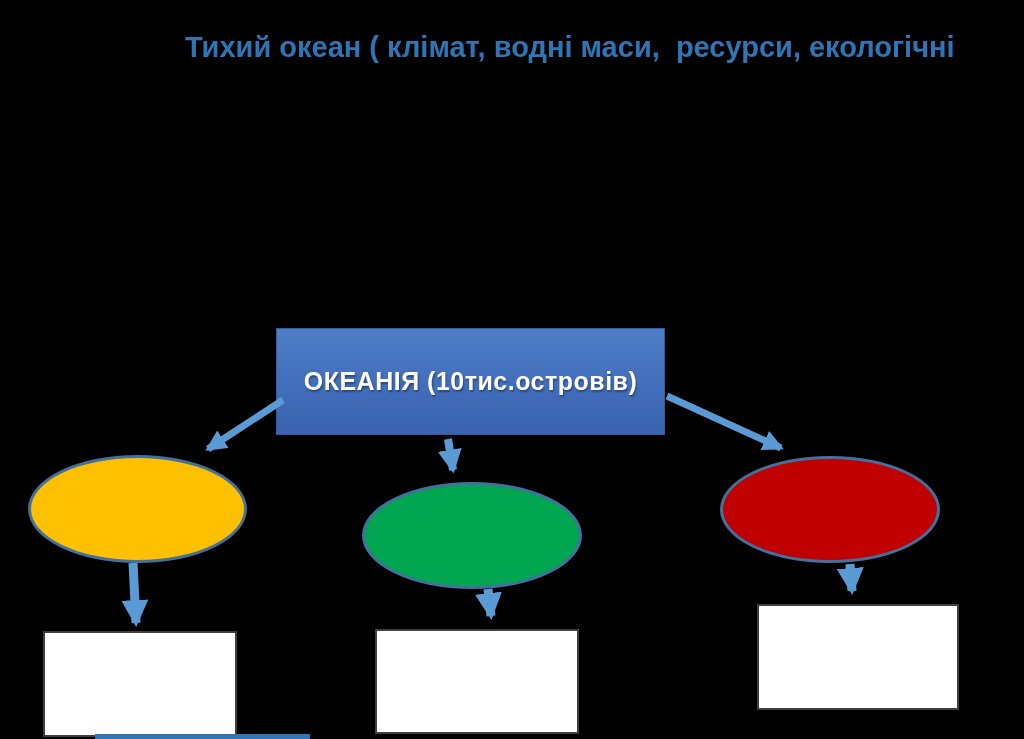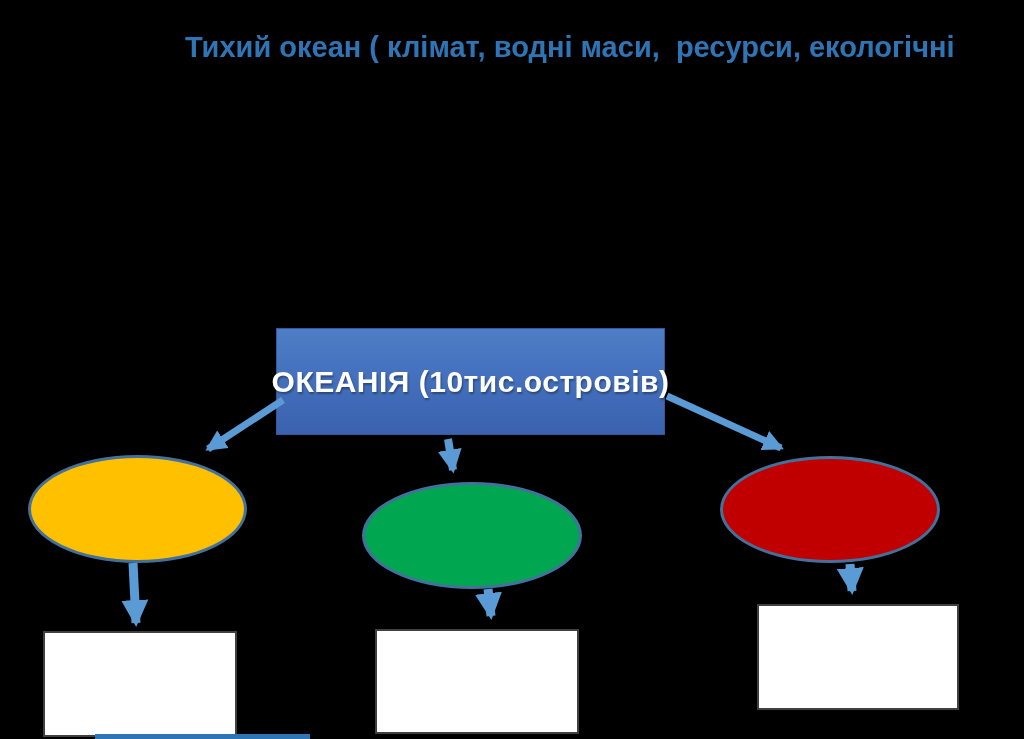--- a/index.html
+++ b/index.html
@@ -16,21 +16,21 @@
   .t-line{display:block;white-space:pre-wrap;}
   .t-line1{padding-left:167px;}
   
   .root-box{
     position:absolute;left:276px;top:328px;width:389px;height:107px;
     background:linear-gradient(180deg,#4E7EC6 0%,#4470BD 45%,#3A62AE 100%);
     border:1px solid #33589E;box-sizing:border-box;
     display:flex;align-items:center;justify-content:center;
   }
   .root-box span{
-    color:#FFFFFF;font-weight:bold;font-size:30px;letter-spacing:0.5px;
+    color:#FFFFFF;font-weight:bold;font-size:25px;letter-spacing:0.5px;
     text-shadow:1px 2px 2px rgba(0,0,0,0.35);white-space:nowrap;
   }
   
   .ell{
     position:absolute;border-radius:50%;
     border:3px solid #41719C;box-sizing:border-box;
   }
   .ell-yellow{left:28px;top:455px;width:219px;height:108px;}
   .ell-green{left:362px;top:482px;width:220px;height:107px;}
   .ell-red{left:720px;top:456px;width:220px;height:107px;}

